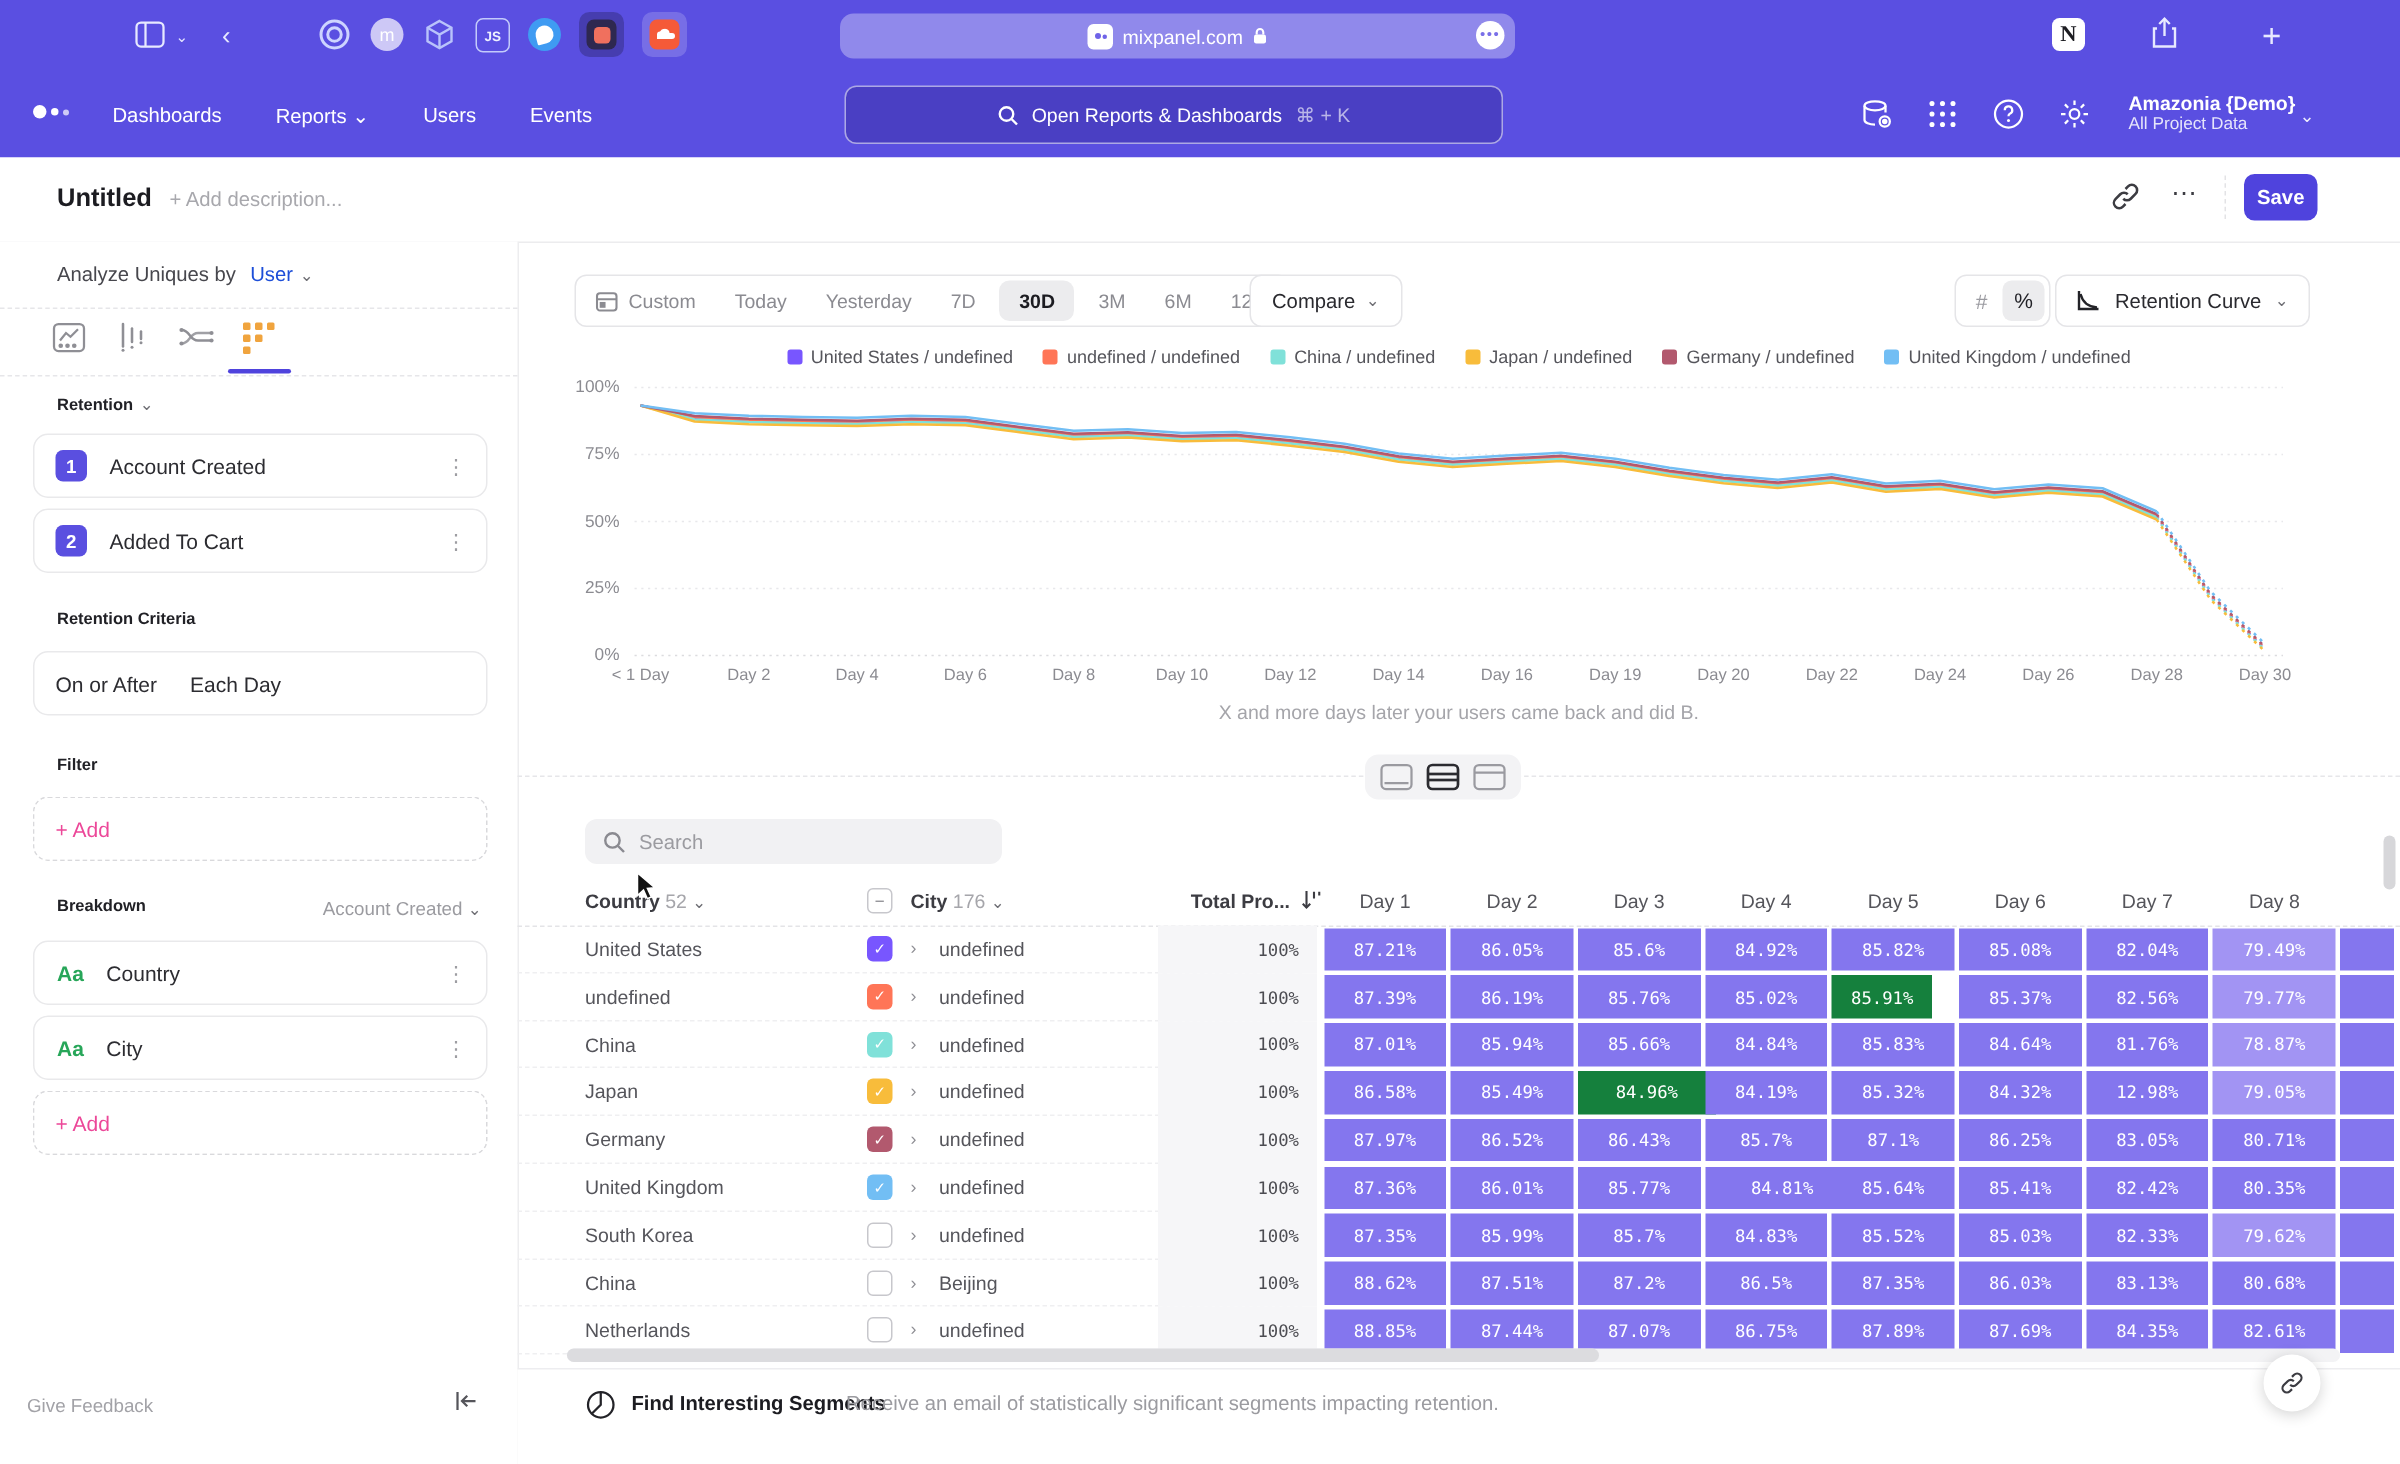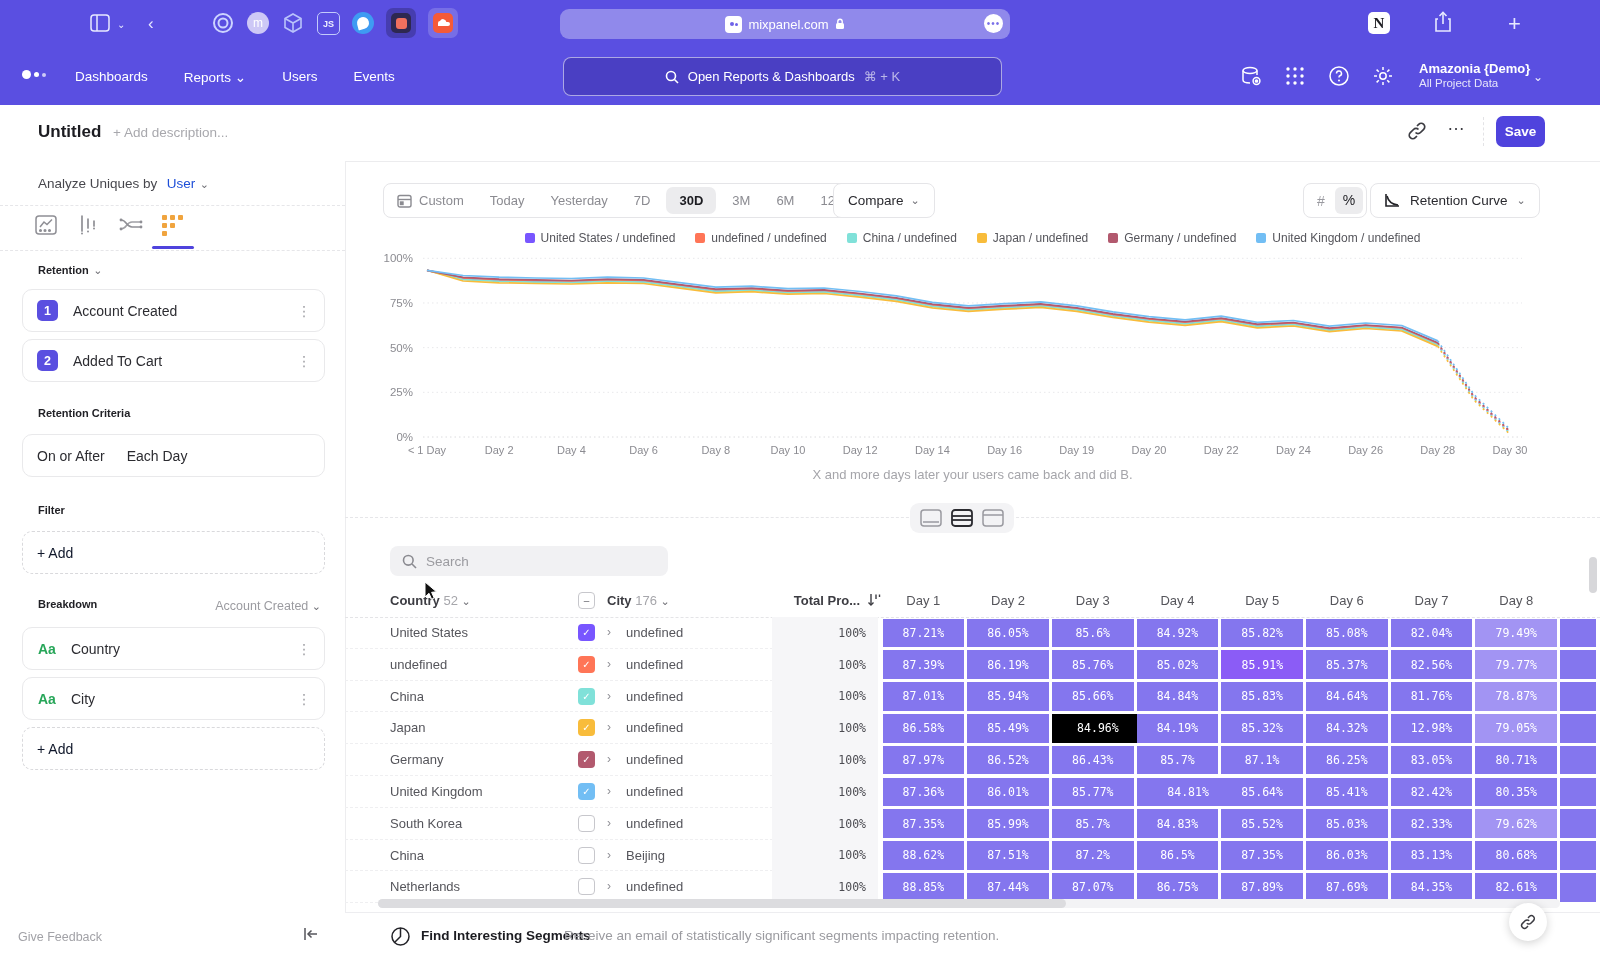--- a/index.html
+++ b/index.html
@@ -37,21 +37,21 @@
   .sb-strong{font-weight:400;color:#1d4ed8;}
   .sb-h{font-size:11px;font-weight:700;color:#212126;}
   .chev{color:#6e6e74;font-size:11px;}
   .card{position:absolute;left:22px;width:301px;height:41px;border:1px solid #e9e9eb;border-radius:10px;background:#fff;
         display:flex;align-items:center;}
   .badge{width:21px;height:21px;border-radius:5px;background:#5a4fe0;color:#fff;font-size:12.5px;font-weight:700;
          display:flex;align-items:center;justify-content:center;margin-left:14px;}
   .card-label{font-size:14px;color:#2c2c31;margin-left:15px;}
   .kebab{position:absolute;right:13px;color:#9d9da2;font-size:14px;}
   .dash-add{position:absolute;left:22px;width:301px;height:41px;border:1px dashed #d9d9dc;border-radius:10px;
-            display:flex;align-items:center;color:#0f172a;font-size:14px;}
+            display:flex;align-items:center;color:#ec4899;font-size:14px;}
   .aa{color:#27a659;font-weight:700;font-size:14px;margin-left:15px;}
   .dotted-div{border-top:1px dashed #e6e6e9;}
   
   .range-group{position:absolute;left:383px;top:183px;height:33px;border:1px solid #e5e5e8;border-radius:8px;
                display:flex;align-items:center;background:#fff;}
   .range-item{font-size:13px;color:#8b8b91;padding:0 13px;height:33px;display:flex;align-items:center;gap:7px;}
   .range-item.active{background:#ececee;border-radius:7px;color:#1c1c21;font-weight:700;height:27px;margin:0 3px;}
   .btn{border:1px solid #e5e5e8;border-radius:8px;background:#fff;display:flex;align-items:center;
        font-size:13.5px;color:#2a2a2f;}
   
@@ -531,21 +531,21 @@
         <div class="sep"></div>
         <span class="t-name">undefined</span>
         <span class="cbox" style="background: rgb(255, 117, 87);">✓</span>
         <span class="t-exp">›</span>
         <span class="t-city">undefined</span>
         <span class="t-total">100%</span>
         <span class="dcell" style="left: 537.5px; width: 81.7px; background: rgb(132, 118, 238);">87.39%</span>
         <span class="dcell" style="left: 622.2px; width: 81.7px; background: rgb(132, 118, 238);">86.19%</span>
         <span class="dcell" style="left: 706.9px; width: 81.7px; background: rgb(132, 118, 238);">85.76%</span>
         <span class="dcell" style="left: 791.6px; width: 81.7px; background: rgb(132, 118, 238);">85.02%</span>
-        <span class="dcell" style="left: 876.3px; width: 82px; background: #8b5cf6;">85.91%</span>
+        <span class="dcell" style="left: 876.3px; width: 67px; background: #15803d;">85.91%</span>
         <span class="dcell" style="left: 961px; width: 81.7px; background: rgb(132, 118, 238);">85.37%</span>
         <span class="dcell" style="left: 1045.7px; width: 81.7px; background: rgb(132, 118, 238);">82.56%</span>
         <span class="dcell" style="left: 1130.4px; width: 81.7px; background: rgb(162, 148, 243);">79.77%</span>
         <span class="dcell" style="left: 1215.1px; width: 36px; background: rgb(132, 118, 238);"></span>
       </div>
       <div class="trow" style="top: 680.6px;">
         <div class="sep"></div>
         <span class="t-name">China</span>
         <span class="cbox" style="background: rgb(128, 225, 217);">✓</span>
         <span class="t-exp">›</span>
@@ -563,21 +563,21 @@
       </div>
       <div class="trow" style="top: 712.4px;">
         <div class="sep"></div>
         <span class="t-name">Japan</span>
         <span class="cbox" style="background: rgb(248, 188, 59);">✓</span>
         <span class="t-exp">›</span>
         <span class="t-city">undefined</span>
         <span class="t-total">100%</span>
         <span class="dcell" style="left: 537.5px; width: 81.7px; background: rgb(132, 118, 238);">86.58%</span>
         <span class="dcell" style="left: 622.2px; width: 81.7px; background: rgb(132, 118, 238);">85.49%</span>
-        <span class="dcell" style="left: 706.9px; width: 92px; background: #000000;">84.96%</span>
+        <span class="dcell" style="left: 706.9px; width: 92px; background: #15803d;">84.96%</span>
         <span class="dcell" style="left: 791.6px; width: 81.7px; background: rgb(132, 118, 238);">84.19%</span>
         <span class="dcell" style="left: 876.3px; width: 81.7px; background: rgb(132, 118, 238);">85.32%</span>
         <span class="dcell" style="left: 961px; width: 81.7px; background: rgb(132, 118, 238);">84.32%</span>
         <span class="dcell" style="left: 1045.7px; width: 81.7px; background: rgb(132, 118, 238);">12.98%</span>
         <span class="dcell" style="left: 1130.4px; width: 81.7px; background: rgb(162, 148, 243);">79.05%</span>
         <span class="dcell" style="left: 1215.1px; width: 36px; background: rgb(132, 118, 238);"></span>
       </div>
       <div class="trow" style="top: 744.2px;">
         <div class="sep"></div>
         <span class="t-name">Germany</span>

